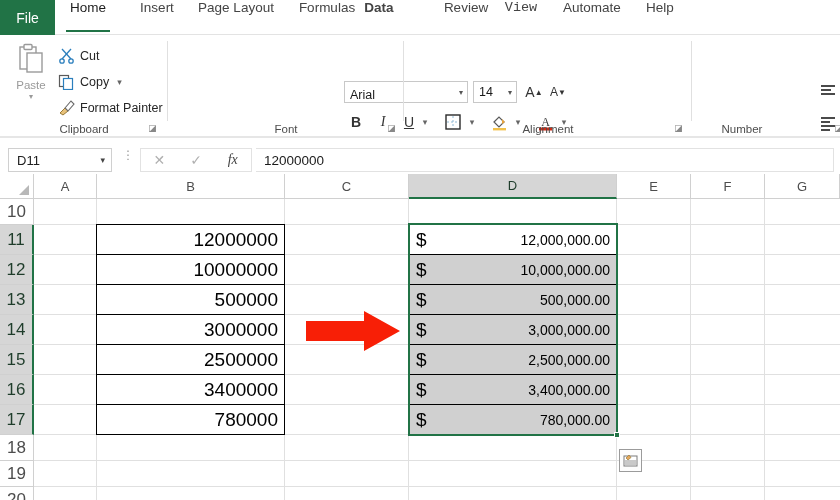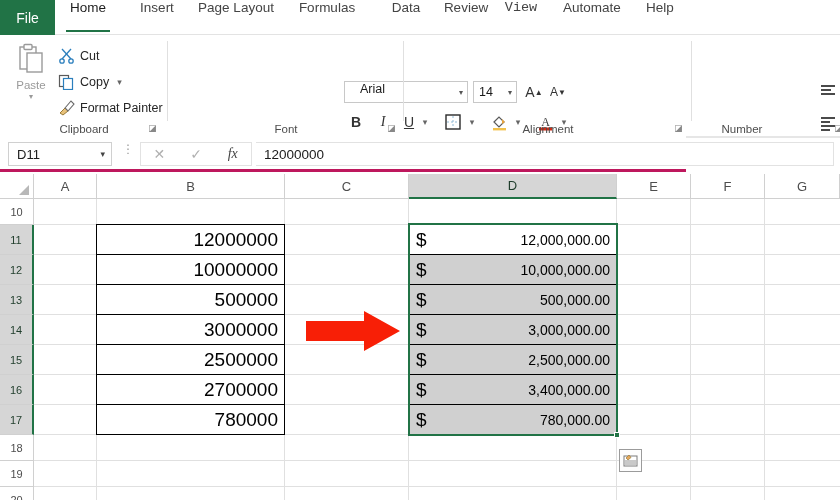--- a/index.html
+++ b/index.html
@@ -68,21 +68,21 @@
     position: absolute; display: flex; align-items: center; gap: 5px;
     font-size: 12.5px; color: #262626; height: 21px;
   }
   .cb-ic { width: 17px; height: 17px; display: inline-block; position: relative; }
   .caret { font-size: 9px; color: #666; margin-left: 3px; }
 
   
   .fontname-box {
     position: absolute; left: 176px; top: 46px; width: 124px; height: 22px;
     border: 1px solid #c8c8c8; background: #fff; font-size: 12.5px;
-    display: flex; align-items: flex-start; padding-left: 15px; color: #1a1a1a;
+    display: flex; align-items: flex-end; padding-left: 5px; color: #1a1a1a;
   }
   .fontsize-box {
     position: absolute; left: 305px; top: 46px; width: 44px; height: 22px;
     border: 1px solid #c8c8c8; background: #fff; font-size: 12.5px;
     display: flex; align-items: center; padding-left: 5px; color: #1a1a1a;
   }
   .box-caret {
     position: absolute; right: 4px; top: 50%; transform: translateY(-50%);
     font-size: 8px; color: #555;
   }
@@ -95,21 +95,21 @@
   
   .align-ic {
     width: 17px; height: 14px; position: relative; display: inline-block;
   }
   .align-ic i {
     position: absolute; left: 1px; height: 1.6px; background: #4a4a4a; display: block;
   }
 
   
   .formulabar {
-    position: absolute; left: 0; top: 136px; width: 686px; height: 36px;
+    position: absolute; left: 0; top: 142px; width: 686px; height: 36px;
     background: #fff; border-bottom: 3px solid #be185d;
   }
   .namebox {
     position: absolute; left: 8px; top: 6px; width: 104px; height: 24px;
     border: 1px solid #d0d0d0; background: #fff;
     display: flex; align-items: center; font-size: 13px; color: #202020;
     padding-left: 8px;
   }
   .namebox-caret { position: absolute; right: 6px; font-size: 9px; color: #444; }
   .fb-dots {
@@ -146,21 +146,21 @@
   .colhead {
     position: absolute; top: 0; height: 25px;
     border-right: 1px solid #d0d0d0; border-bottom: 1px solid #d0d0d0;
     background: #ffffff; color: #4d4d4d; font-size: 13px;
     display: flex; align-items: center; justify-content: center;
   }
   .colhead.sel { background: #d6d6d6; color: #1f3d2b; border-bottom: 2px solid #217346; }
   .rowhead {
     position: absolute; left: 0; width: 34px;
     border-right: 1px solid #d0d0d0; border-bottom: 1px solid #d0d0d0;
-    background: #ffffff; color: #4d4d4d; font-size: 11px;
+    background: #ffffff; color: #4d4d4d; font-size: 17px;
     display: flex; align-items: center; justify-content: center;
   }
   .rowhead.sel { background: #d6d6d6; color: #1f3d2b; border-right: 2px solid #217346; }
 
   .cellgrid { position: absolute; left: 34px; top: 25px; width: 806px; height: 301px; overflow: hidden; }
   .gline-v { position: absolute; top: 0; width: 1px; height: 301px; background: #e0e0e0; }
   .gline-h { position: absolute; left: 0; width: 806px; height: 1px; background: #e0e0e0; }
 
   .cell {
     position: absolute; display: flex; align-items: center;
@@ -209,21 +209,21 @@
     </div>
     <div class="tab" style="left:132px;width:50px;">
       <span>Insert</span>
     </div>
     <div class="tab" style="left:192px;width:88px;">
       <span>Page Layout</span>
     </div>
     <div class="tab" style="left:294px;width:66px;">
       <span>Formulas</span>
     </div>
-    <div class="tab" style="left:384px;width:44px;">
+    <div class="tab" style="left:357px;width:44px;font-weight:bold;">
       <span>Data</span>
     </div>
     <div class="tab" style="left:432px;width:56px;margin-left:6px;">
       <span>Review</span>
     </div>
     <div class="tab" style="left:500px;width:42px;font-family:Liberation Mono, monospace;">
       <span>View</span>
     </div>
     <div class="tab" style="left:556px;width:72px;">
       <span>Automate</span>
@@ -481,21 +481,21 @@
       <div class="cell cell-b" style="left:62px;top:85px;width:189px;height:31px;">
         <span>500000</span>
       </div>
       <div class="cell cell-b" style="left:62px;top:115px;width:189px;height:31px;">
         <span>3000000</span>
       </div>
       <div class="cell cell-b" style="left:62px;top:145px;width:189px;height:31px;">
         <span>2500000</span>
       </div>
       <div class="cell cell-b" style="left:62px;top:175px;width:189px;height:31px;">
-        <span>2700000</span>
+        <span>3400000</span>
       </div>
       <div class="cell cell-b" style="left:62px;top:205px;width:189px;height:31px;justify-content:flex-end;">
         <span>780000</span>
       </div>
 
       <div class="arrow" style="left:272px;top:112px;">
         <svg width="95" height="40" viewBox="0 0 95 40">
           <path d="M0 10 L58 10 L58 0 L94 20 L58 40 L58 30 L0 30 Z" fill="#f81f06"></path>
         </svg>
       </div>

